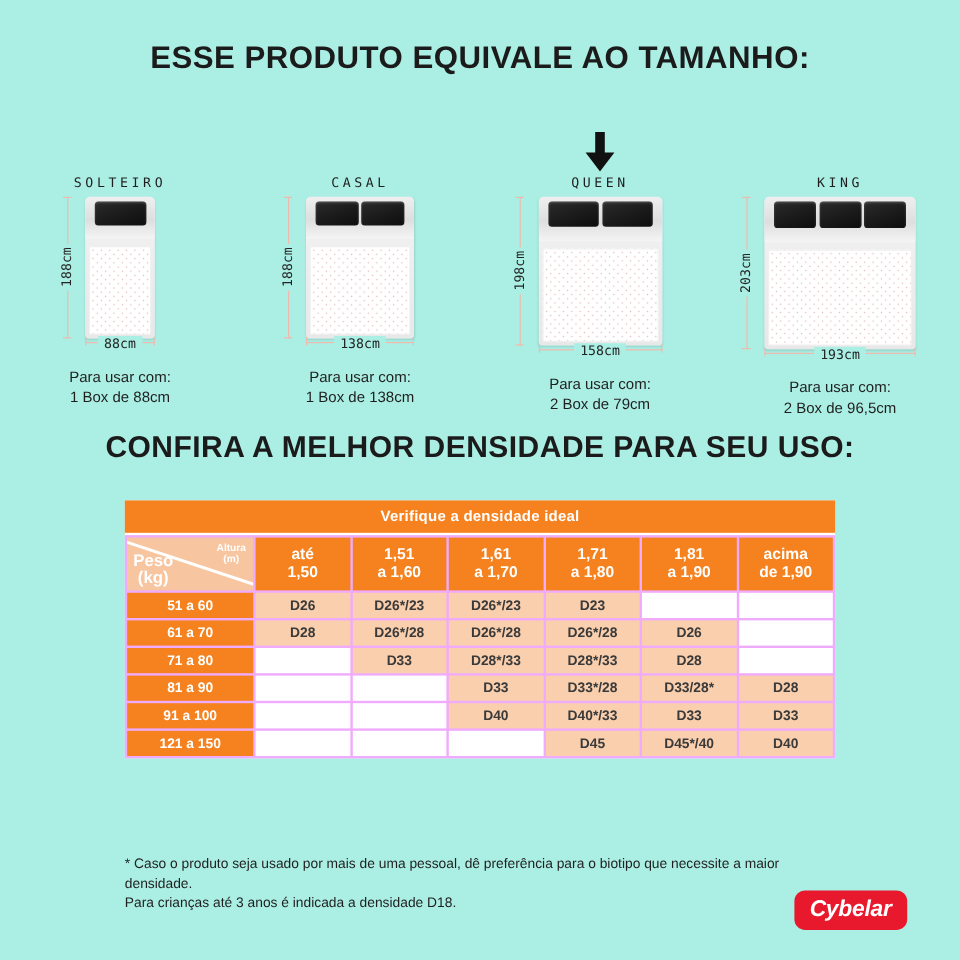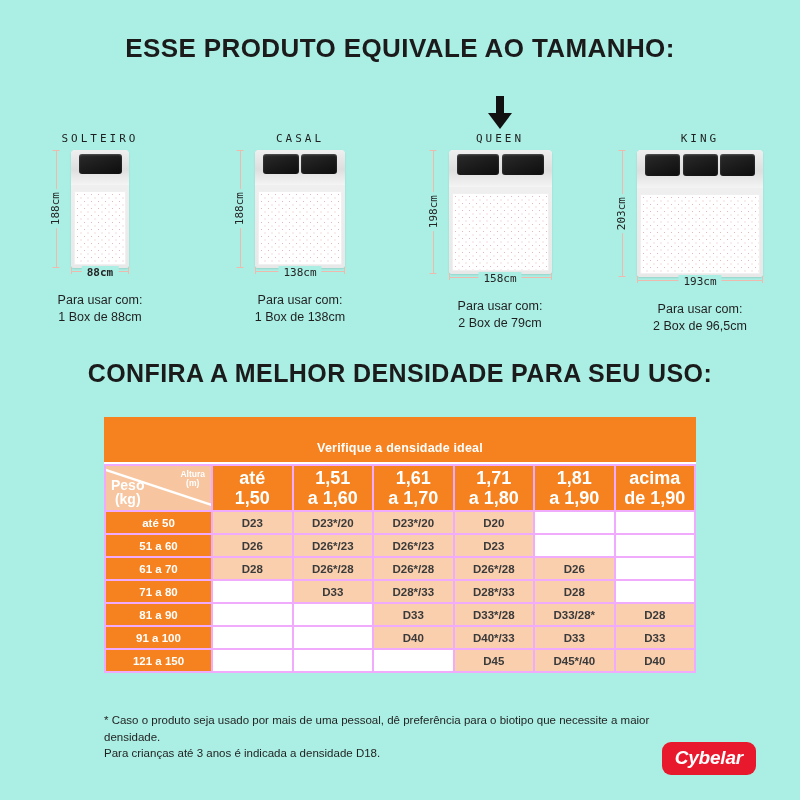--- a/index.html
+++ b/index.html
@@ -22,21 +22,21 @@
     position:absolute;top:33px;left:0;width:800px;
     font-size:26px;
   }
   #title-bottom{
     position:absolute;top:359px;left:0;width:800px;
     font-size:25px;
   }
 
   
   #beds{
-    position:absolute;top:96px;left:0;width:800px;height:240px;
+    position:absolute;top:110px;left:0;width:800px;height:240px;
     display:flex;justify-content:space-around;align-items:flex-start;
   }
   .bed-block{
     position:relative;
     width:175px;
     display:flex;flex-direction:column;align-items:center;
   }
   .arrow-slot{height:36px;width:100%;position:relative;}
   .down-arrow{position:absolute;left:50%;transform:translateX(-50%);top:0;}
   .bed-name{
@@ -113,21 +113,21 @@
 
   
   #panel{
     position:absolute;left:104px;top:417px;width:592px;
     background:#ffffff;
     padding:0;box-sizing:border-box;
   }
   #table-header{
     background:#f5821f;color:#ffffff;
     font-size:12.5px;font-weight:bold;text-align:center;
-    padding:24px 0 7px;letter-spacing:.2px;
+    padding:6px 0 7px;letter-spacing:.2px;
     border-bottom:2px solid #ffffff;
   }
   table.density{
     width:100%;border-collapse:separate;border-spacing:2px;
     background:#f0abfc;table-layout:fixed;
   }
   table.density td,table.density th{
     padding:0;margin:0;text-align:center;vertical-align:middle;
   }
   th.corner{
@@ -140,21 +140,21 @@
   th.corner .lbl-altura{
     position:absolute;right:6px;top:4px;
     color:#ffffff;font-size:8.5px;font-weight:bold;line-height:1.05;text-align:center;
   }
   th.corner .lbl-peso{
     position:absolute;left:5px;bottom:3px;
     color:#ffffff;font-size:14px;font-weight:bold;line-height:1.05;text-align:center;
   }
   th.hcol{
     background:#f5821f;color:#ffffff;
-    font-size:18px;font-weight:bold;line-height:1.12;height:44px;
+    font-size:13px;font-weight:bold;line-height:1.12;height:44px;
   }
   td.rowhead{
     background:#f5821f;color:#ffffff;
     font-size:11.5px;font-weight:bold;height:21px;
   }
   td.cell{height:21px;font-size:11.5px;color:#3a3a3a;font-weight:bold;background:#ffffff;}
   td.cell.filled{background:#f9cfad;}
   #footnote{
     position:absolute;left:104px;top:712px;width:600px;
     font-size:11.5px;color:#1f1f1f;line-height:1.45;
@@ -184,21 +184,21 @@
           <span class="txt">188cm</span>
         </div>
         <div class="bed" style="width: 58px; height: 118px;">
           <div class="head-area" style="height: 35px;"></div>
           <div class="pillows">
             <div class="pillow" style="width: 43px; height: 20px;"></div>
           </div>
           <div class="mattress" style="top: 41px;"></div>
         </div>
       </div>
-      <div class="dim-h" style="width: 58px; font-weight: bold;">
+      <div class="dim-h" style="width: 58px;">
         <span class="line"></span>
         <span class="cap l"></span>
         <span class="cap r"></span>
         <span class="txt">88cm</span>
       </div>
       <div class="bed-caption">
         <div>Para usar com:</div>
         <div>1 Box de 88cm</div>
       </div>
     </div>
@@ -322,29 +322,20 @@
       <th class="hcol"><span>até</span><br><span>1,50</span></th>
           <th class="hcol"><span>1,51</span><br><span>a 1,60</span></th>
           <th class="hcol"><span>1,61</span><br><span>a 1,70</span></th>
           <th class="hcol"><span>1,71</span><br><span>a 1,80</span></th>
           <th class="hcol"><span>1,81</span><br><span>a 1,90</span></th>
           <th class="hcol"><span>acima</span><br><span>de 1,90</span></th>
         </tr>
     </thead>
     <tbody>
         <tr>
-          <td class="rowhead">até 50</td>
-          <td class="cell filled">D23</td>
-          <td class="cell filled">D23*/20</td>
-          <td class="cell filled">D23*/20</td>
-          <td class="cell filled">D20</td>
-          <td class="cell"></td>
-          <td class="cell"></td>
-        </tr>
-        <tr>
           <td class="rowhead">51 a 60</td>
           <td class="cell filled">D26</td>
           <td class="cell filled">D26*/23</td>
           <td class="cell filled">D26*/23</td>
           <td class="cell filled">D23</td>
           <td class="cell"></td>
           <td class="cell"></td>
         </tr>
         <tr>
           <td class="rowhead">61 a 70</td>

